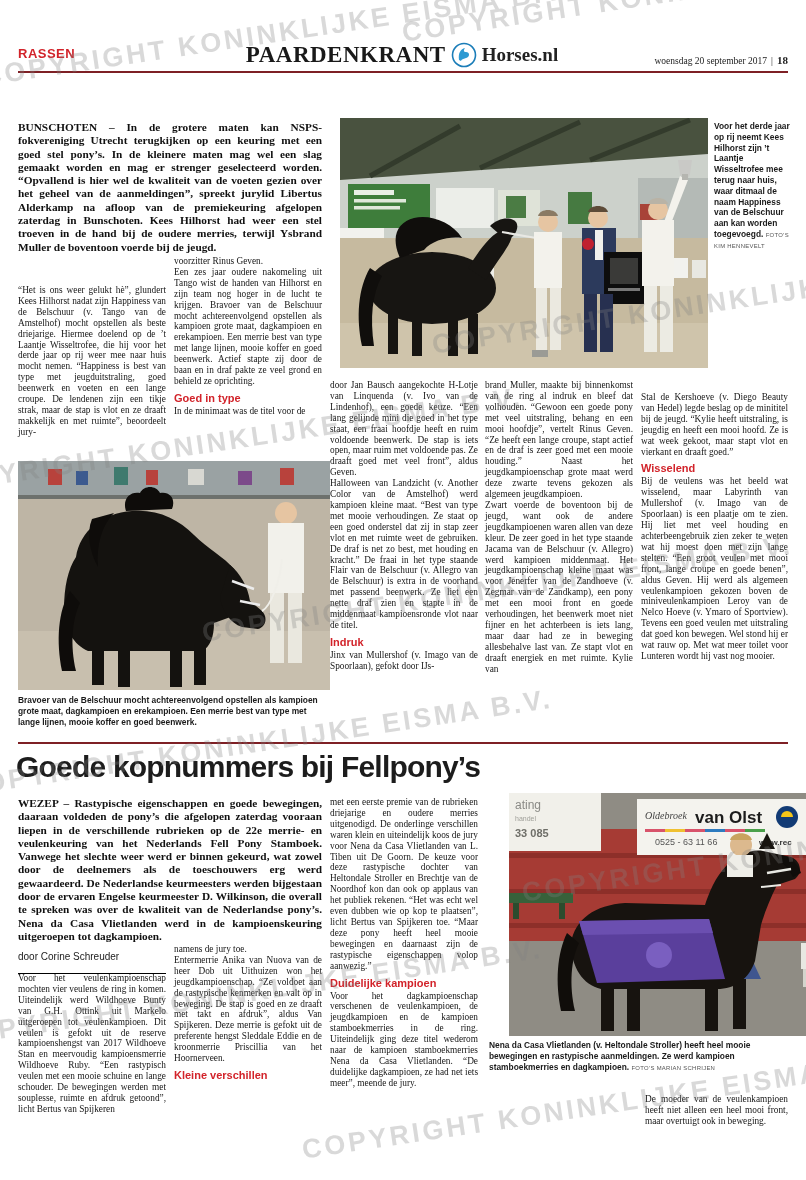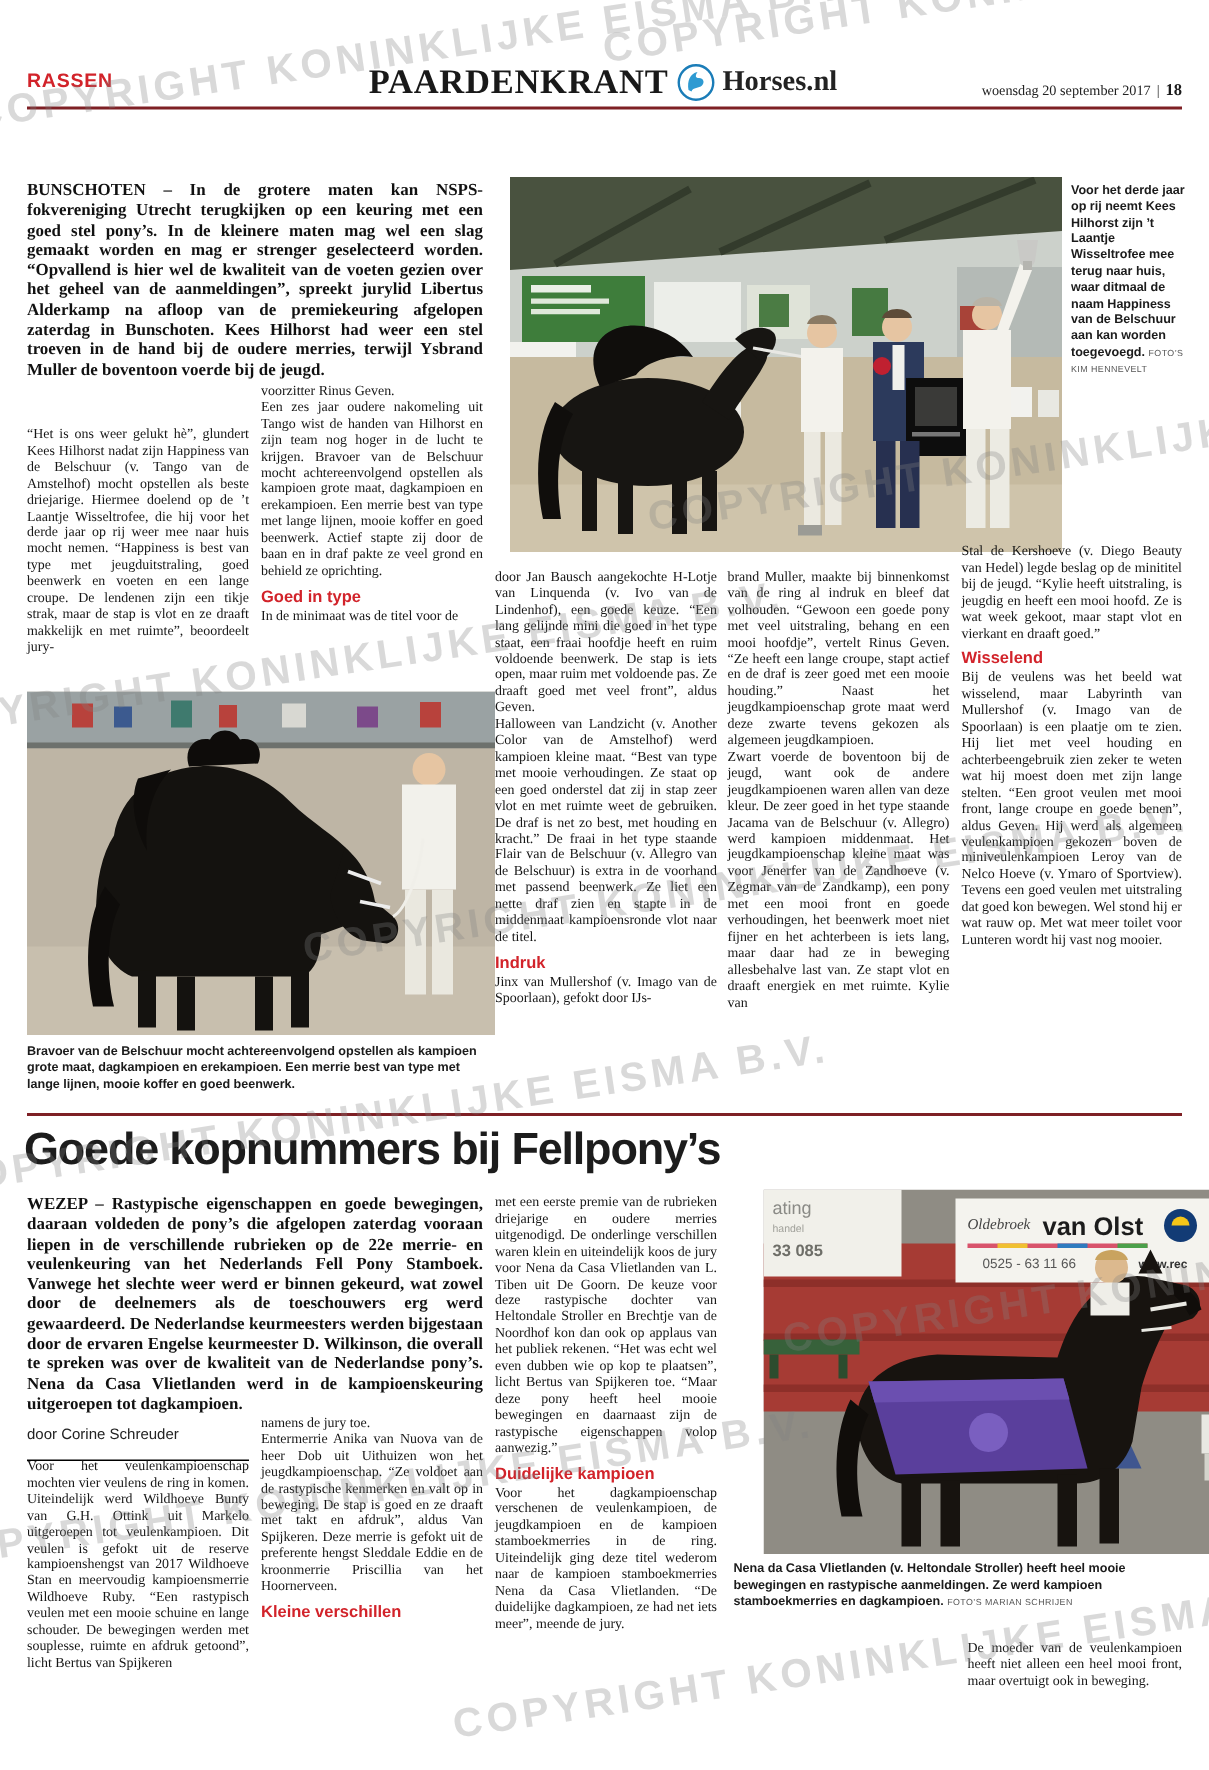--- a/index.html
+++ b/index.html
@@ -180,21 +180,21 @@
   <div class="abs" style="left:330px;top:380px;width:148px;">
     <div class="body-text">door Jan Bausch aangekochte H-Lotje van Linquenda (v. Ivo van de Lindenhof), een goede keuze. “Een lang gelijnde mini die goed in het type staat, een fraai hoofdje heeft en ruim voldoende beenwerk. De stap is iets open, maar ruim met voldoende pas. Ze draaft goed met veel front”, aldus Geven.
 Halloween van Landzicht (v. Another Color van de Amstelhof) werd kampioen kleine maat. “Best van type met mooie verhoudingen. Ze staat op een goed onderstel dat zij in stap zeer vlot en met ruimte weet de gebruiken. De draf is net zo best, met houding en kracht.” De fraai in het type staande Flair van de Belschuur (v. Allegro van de Belschuur) is extra in de voorhand met passend beenwerk. Ze liet een nette draf zien en stapte in de middenmaat kampioensronde vlot naar de titel.</div>
     <div class="subhead">Indruk</div>
     <div class="body-text">Jinx van Mullershof (v. Imago van de Spoorlaan), gefokt door IJs-</div>
   </div>
 
   <div class="abs body-text" style="left:485px;top:380px;width:148px;">brand Muller, maakte bij binnenkomst van de ring al indruk en bleef dat volhouden. “Gewoon een goede pony met veel uitstraling, behang en een mooi hoofdje”, vertelt Rinus Geven. “Ze heeft een lange croupe, stapt actief en de draf is zeer goed met een mooie houding.” Naast het jeugdkampioenschap grote maat werd deze zwarte tevens gekozen als algemeen jeugdkampioen.
 Zwart voerde de boventoon bij de jeugd, want ook de andere jeugdkampioenen waren allen van deze kleur. De zeer goed in het type staande Jacama van de Belschuur (v. Allegro) werd kampioen middenmaat. Het jeugdkampioenschap kleine maat was voor Jenerfer van de Zandhoeve (v. Zegmar van de Zandkamp), een pony met een mooi front en goede verhoudingen, het beenwerk moet niet fijner en het achterbeen is iets lang, maar daar had ze in beweging allesbehalve last van. Ze stapt vlot en draaft energiek en met ruimte. Kylie van</div>
 
-  <div class="abs" style="left:641px;top:363px;width:147px;">
+  <div class="abs" style="left:641px;top:392px;width:147px;">
     <div class="body-text">Stal de Kershoeve (v. Diego Beauty van Hedel) legde beslag op de minititel bij de jeugd. “Kylie heeft uitstraling, is jeugdig en heeft een mooi hoofd. Ze is wat week gekoot, maar stapt vlot en vierkant en draaft goed.”</div>
     <div class="subhead">Wisselend</div>
     <div class="body-text">Bij de veulens was het beeld wat wisselend, maar Labyrinth van Mullershof (v. Imago van de Spoorlaan) is een plaatje om te zien. Hij liet met veel houding en achterbeengebruik zien zeker te weten wat hij moest doen met zijn lange stelten. “Een groot veulen met mooi front, lange croupe en goede benen”, aldus Geven. Hij werd als algemeen veulenkampioen gekozen boven de miniveulenkampioen Leroy van de Nelco Hoeve (v. Ymaro of Sportview). Tevens een goed veulen met uitstraling dat goed kon bewegen. Wel stond hij er wat rauw op. Met wat meer toilet voor Lunteren wordt hij vast nog mooier.</div>
   </div>
 
   <div class="abs rule" style="left:18px;top:742px;width:770px;"></div>
 
   <div class="abs headline" style="left:16px;top:750px;font-size:30px;">Goede kopnummers bij Fellpony’s</div>
 
   <div class="abs lead" style="left:18px;top:797px;width:304px;">WEZEP – Rastypische eigenschappen en goede bewegingen, daaraan voldeden de pony’s die afgelopen zaterdag vooraan liepen in de verschillende rubrieken op de 22e merrie- en veulenkeuring van het Nederlands Fell Pony Stamboek. Vanwege het slechte weer werd er binnen gekeurd, wat zowel door de deelnemers als de toeschouwers erg werd gewaardeerd. De Nederlandse keurmeesters werden bijgestaan door de ervaren Engelse keurmeester D. Wilkinson, die overall te spreken was over de kwaliteit van de Nederlandse pony’s. Nena da Casa Vlietlanden werd in de kampioenskeuring uitgeroepen tot dagkampioen.</div>

